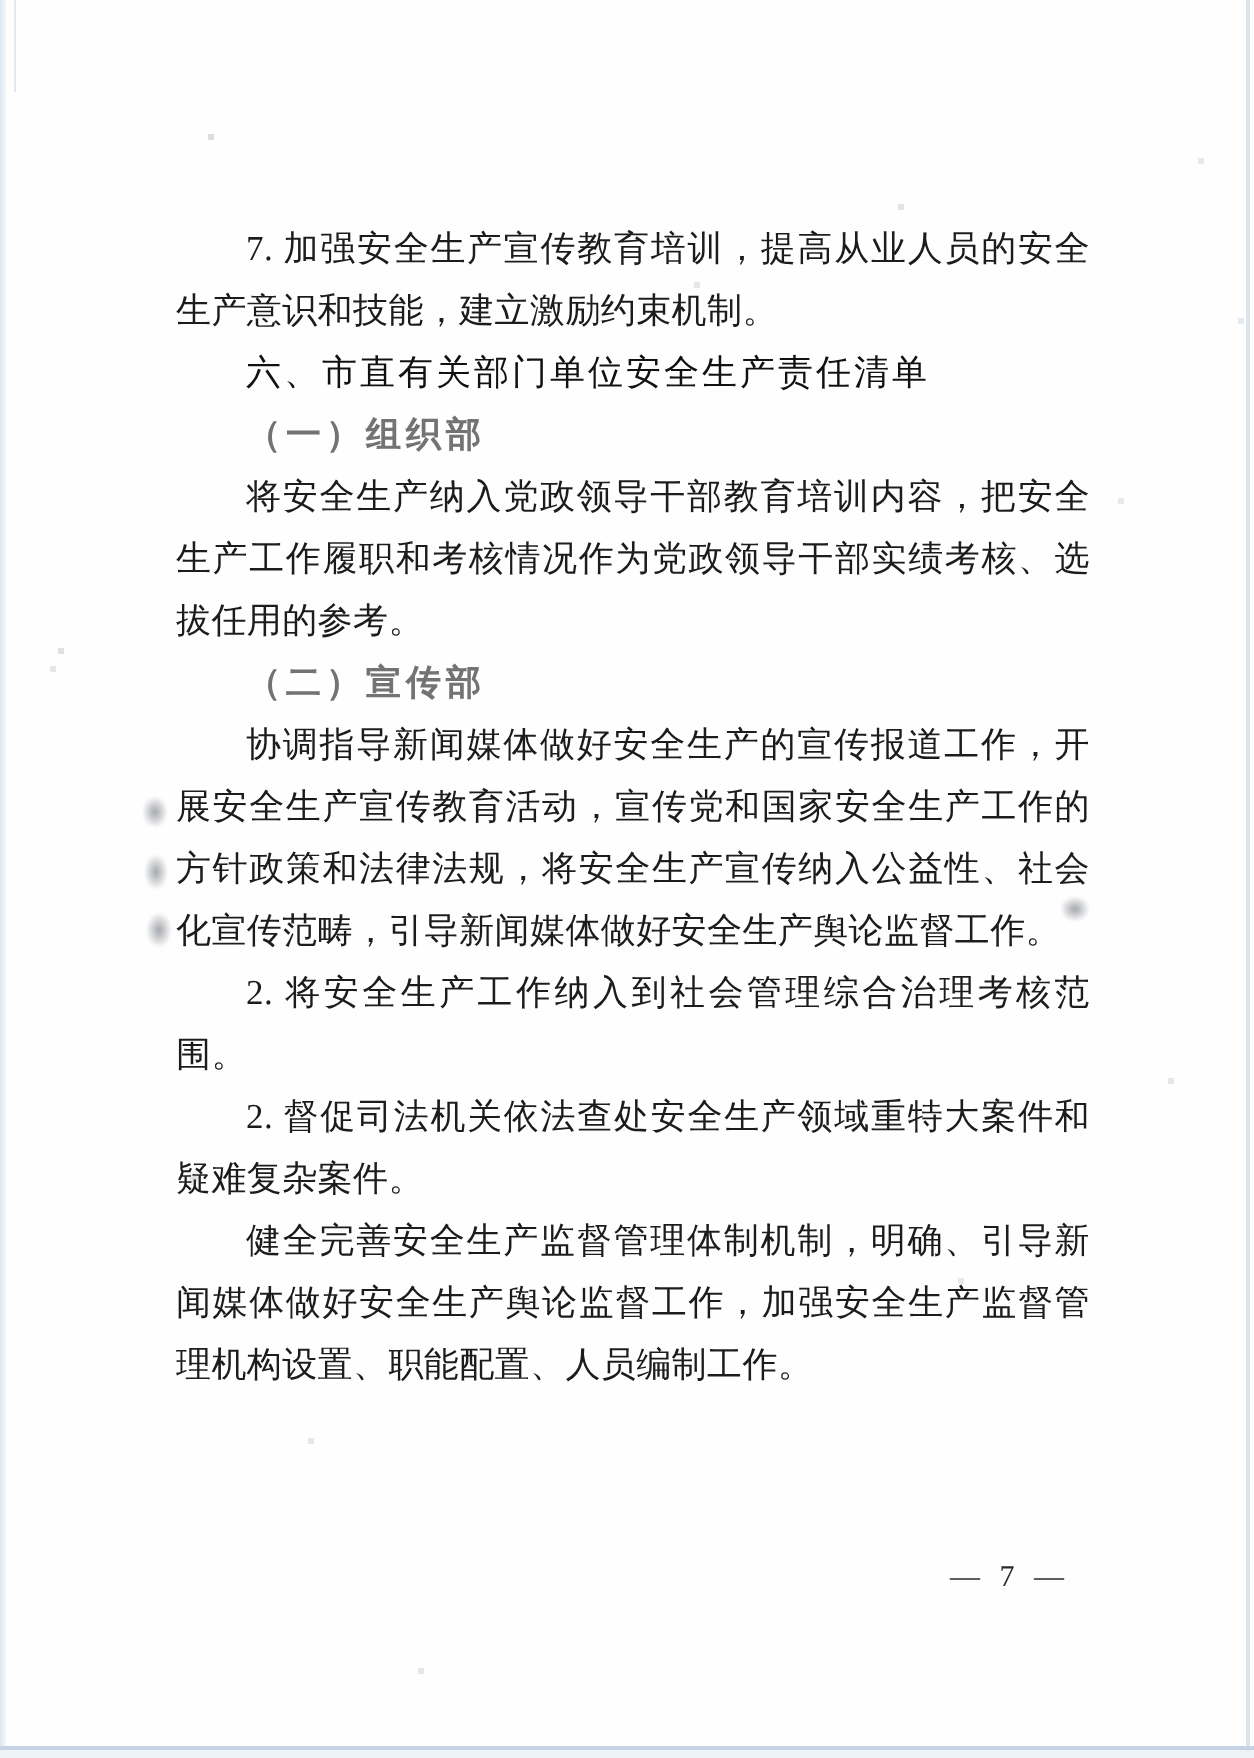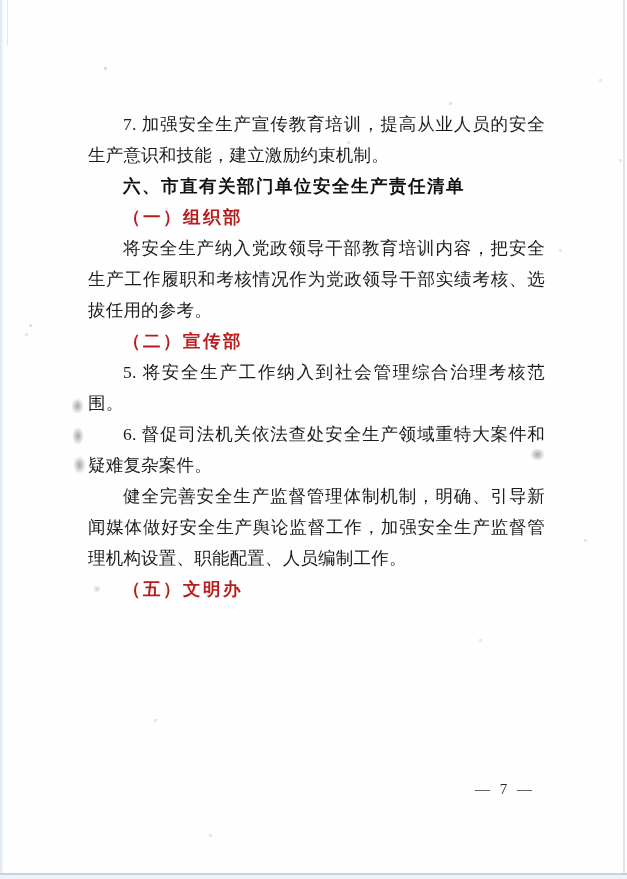--- a/index.html
+++ b/index.html
@@ -62,29 +62,29 @@
     line-height: 31px;
     text-align: justify;
     letter-spacing: 0.2px;
   }
   p.body-para {
     text-indent: 2em;
   }
   p.section-heading {
     text-indent: 2em;
     font-family: "Liberation Sans", "DejaVu Sans", sans-serif;
-    font-weight: bold;
+    font-weight: normal;
     color: #111;
     letter-spacing: 1.5px;
     font-size: 17.5px;
   }
   p.sub-heading {
     text-indent: 2em;
     font-weight: bold;
-    color: #b91c1c;
+    color: #737373;
     letter-spacing: 2.5px;
   }
   .page-number {
     position: absolute;
     top: 781px;
     right: 92px;
     font-size: 15px;
     letter-spacing: 3px;
     color: #2a2a2a;
     font-family: "Liberation Serif", "DejaVu Serif", serif;
@@ -130,24 +130,24 @@
 <div class="scan-page">
 
   <div class="noise"></div>
 
   <div class="text-block">
     <p class="body-para">7. 加强安全生产宣传教育培训，提高从业人员的安全生产意识和技能，建立激励约束机制。</p>
     <p class="section-heading">六、市直有关部门单位安全生产责任清单</p>
     <p class="sub-heading">（一）组织部</p>
     <p class="body-para">将安全生产纳入党政领导干部教育培训内容，把安全生产工作履职和考核情况作为党政领导干部实绩考核、选拔任用的参考。</p>
     <p class="sub-heading">（二）宣传部</p>
-    <p class="body-para">5. 将安全生产工作纳入到社会管理综合治理考核范围。</p>
-    <p class="body-para">6. 督促司法机关依法查处安全生产领域重特大案件和疑难复杂案件。</p>
+    <p class="body-para">协调指导新闻媒体做好安全生产的宣传报道工作，开展安全生产宣传教育活动，宣传党和国家安全生产工作的方针政策和法律法规，将安全生产宣传纳入公益性、社会化宣传范畴，引导新闻媒体做好安全生产舆论监督工作。</p>
+    <p class="body-para">2. 将安全生产工作纳入到社会管理综合治理考核范围。</p>
+    <p class="body-para">2. 督促司法机关依法查处安全生产领域重特大案件和疑难复杂案件。</p>
     <p class="body-para">健全完善安全生产监督管理体制机制，明确、引导新闻媒体做好安全生产舆论监督工作，加强安全生产监督管理机构设置、职能配置、人员编制工作。</p>
-    <p class="sub-heading">（五）文明办</p>
   </div>
 
   <div class="page-number">— 7 —</div>
 
   <div class="smudge sm-1"></div>
   <div class="smudge sm-2"></div>
   <div class="smudge sm-3"></div>
   <div class="smudge sm-4"></div>
   <div class="smudge sm-5"></div>
 

